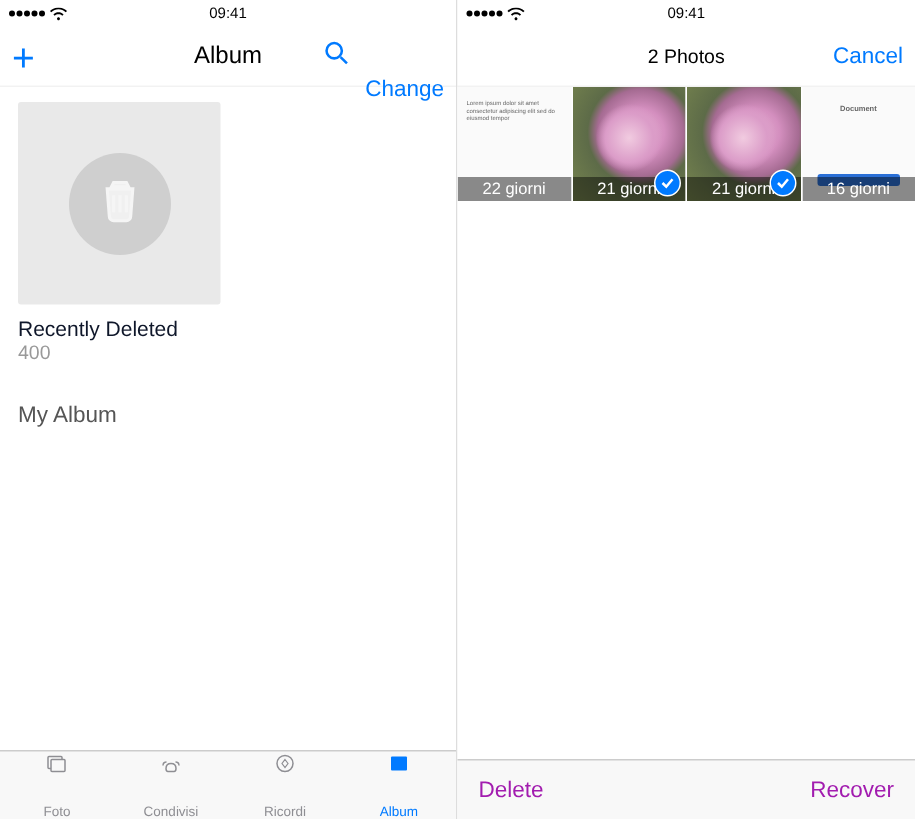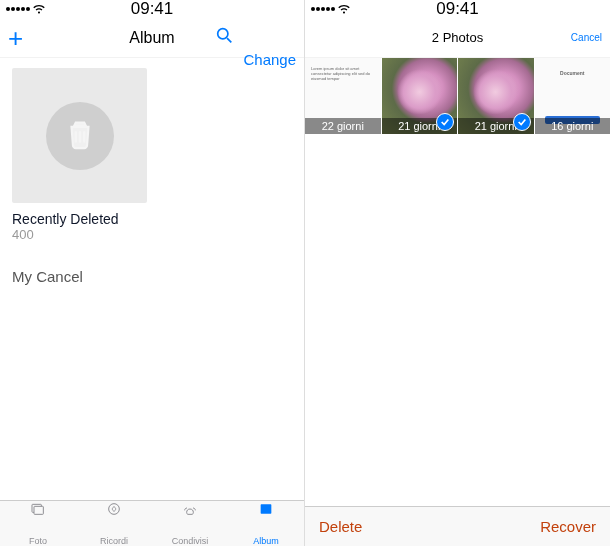--- a/index.html
+++ b/index.html
@@ -2,31 +2,31 @@
 <html><head>
 <meta charset="utf-8">
 <style>
 * { box-sizing: border-box; margin: 0; padding: 0; font-family: -apple-system, "Helvetica Neue", Arial, sans-serif; }
 body { background: #fff; width: 610px; height: 546px; overflow: hidden; }
 .container { display: flex; flex-direction: row; width: 610px; height: 546px; }
 .screen { position: relative; background: #fff; height: 546px; display: flex; flex-direction: column; }
 .left { width: 305px; border-right: 1px solid #ddd; }
 .right { width: 305px; }
 
-.statusbar { height: 18px; display: flex; align-items: center; justify-content: center; position: relative; font-size: 17px; font-weight: 500; color: #000; }
+.statusbar { height: 18px; display: flex; align-items: center; justify-content: center; position: relative; font-size: 10px; font-weight: 500; color: #000; }
 .statusbar .signals { position: absolute; left: 6px; display: flex; align-items: center; gap: 3px; }
 .dots { display: flex; gap: 1px; }
 .dots span { width: 4px; height: 4px; border-radius: 50%; background: #000; display: inline-block; } 
 
 .navbar { height: 40px; display: flex; align-items: center; justify-content: space-between; padding: 0 8px; border-bottom: 1px solid rgba(0,0,0,0.05); }
 .navbar .title { font-size: 16px; font-weight: 500; color: #000; position: absolute; left:0; right:0; text-align:center; pointer-events:none;}
 .navbar .nb-left, .navbar .nb-right { display:flex; align-items:center; gap:10px; z-index:2;}
 .blue { color: #007aff; }
 .plus { font-size: 26px; font-weight: 300; line-height: 1; }
-.nav-btn { font-size: 10px; }
+.nav-btn { font-size: 15px; }
 
 .content { flex: 1; padding: 10px 12px; overflow: hidden; color:#000; }
 .album-thumb { width: 135px; height: 135px; background: #e9e9e9; border-radius: 2px; display:flex; align-items:center; justify-content:center; }
 .trash-circle { width: 68px; height: 68px; border-radius: 50%; background:#cfcfcf; display:flex; align-items:center; justify-content:center;}
 .trash-icon svg { width: 34px; height: 34px; fill:#f0f0f0;}
 .album-name { margin-top: 8px; font-size: 14px; color:#0f172a; }
 .album-count { font-size: 13px; color:#999; }
 .section-title { margin-top: 26px; font-size: 15px; color:#555; }
 
 .tabbar { height: 46px; border-top: 1px solid #ccc; background:#f8f8f8; display:flex; }
@@ -41,21 +41,21 @@
 .thumb.doc { background:#fafafa; }
 .flower { position:absolute; inset:0; background: radial-gradient(circle at 60% 40%, #e8b3d4 0%, #d48fbf 25%, #a56b92 45%, #5d6b48 55%, #78864f 100%); }
 .flower::after{content:"";position:absolute;left:20%;top:15%;width:60%;height:60%;background:radial-gradient(ellipse at 50% 50%, #f1cbe0 0%, #db9cc8 50%, transparent 70%);transform:rotate(20deg);}
 .docstub{position:absolute;left:6px;top:8px;right:6px;font-size:4px;color:#666;line-height:1.3;}
 .docbar{position:absolute;left:10px;right:10px;top:58px;height:8px;background:#2a6fd6;border-radius:2px;}
 .days-label{position:absolute;left:0;right:0;bottom:0;background:rgba(0,0,0,0.45);color:#fff;font-size:11px;text-align:center;padding:2px 0;}
 .check{position:absolute;right:3px;bottom:3px;width:18px;height:18px;border-radius:50%;background:#007aff;border:1.5px solid #fff;display:flex;align-items:center;justify-content:center;}
 .check svg{width:10px;height:10px;stroke:#fff;stroke-width:2;fill:none;}
 
 .toolbar{height:40px;border-top:1px solid #ccc;background:#f8f8f8;display:flex;align-items:center;justify-content:space-between;padding:0 14px;}
-.tb-btn{font-size:15px;color:#c2410c;}
+.tb-btn{font-size:15px;color:#a21caf;}
 
 .search-icon svg{width:17px;height:17px;stroke:#007aff;stroke-width:2;fill:none;}
 .blurtext{color:#007aff;font-size:15px;filter:blur(0.3px);margin-top:44px;}
 </style>
 </head>
 <body>
 
 <div class="container">
 
   <div class="screen left">
@@ -94,43 +94,43 @@
     <div class="content">
       <div class="album-thumb">
         <div class="trash-circle">
           <span class="trash-icon"><svg viewBox="0 0 24 24">
                 <path d="M6 7h12l-1 13c0 1-1 2-2 2H9c-1 0-2-1-2-2L6 7zm3-3h6l1 2H8l1-2zM9 10v8m3-8v8m3-8v8" stroke="#f5f5f5" stroke-width="1.5" fill="#f0f0f0"></path>
               </svg></span>
         </div>
       </div>
       <div class="album-name">Recently Deleted</div>
       <div class="album-count">400</div>
-      <div class="section-title">My Cancel</div>
+      <div class="section-title">My Album</div>
     </div>
 
     <div class="tabbar">
       <div class="tab">
         <svg viewBox="0 0 24 24">
             <rect x="3" y="5" width="14" height="12" rx="1" fill="none" stroke="#8e8e93" stroke-width="1.5"></rect>
             <rect x="6" y="8" width="14" height="12" rx="1" fill="#f8f8f8" stroke="#8e8e93" stroke-width="1.5"></rect>
           </svg>
         <span>Foto</span>
       </div>
       <div class="tab">
         <svg viewBox="0 0 24 24">
+            <path d="M7 17c0-3 2-5 5-5s5 2 5 5c0 2-1 3-2 3H9c-1 0-2-1-2-3zM4 14c0-2 1.5-3.5 3.5-3.5M20 14c0-2-1.5-3.5-3.5-3.5" fill="none" stroke="#8e8e93" stroke-width="1.5"></path>
+          </svg>
+        <span>Condivisi</span>
+      </div>
+      <div class="tab">
+        <svg viewBox="0 0 24 24">
             <circle cx="12" cy="12" r="8" fill="none" stroke="#8e8e93" stroke-width="1.5"></circle>
             <path d="M12 8l3 4-3 4-3-4z" fill="none" stroke="#8e8e93" stroke-width="1.2"></path>
           </svg>
         <span>Ricordi</span>
-      </div>
-      <div class="tab">
-        <svg viewBox="0 0 24 24">
-            <path d="M7 17c0-3 2-5 5-5s5 2 5 5c0 2-1 3-2 3H9c-1 0-2-1-2-3zM4 14c0-2 1.5-3.5 3.5-3.5M20 14c0-2-1.5-3.5-3.5-3.5" fill="none" stroke="#8e8e93" stroke-width="1.5"></path>
-          </svg>
-        <span>Condivisi</span>
       </div>
       <div class="tab active">
         <svg viewBox="0 0 24 24">
             <rect x="4" y="5" width="16" height="14" rx="1"></rect>
           </svg>
         <span>Album</span>
       </div>
     </div>
   </div>
 

